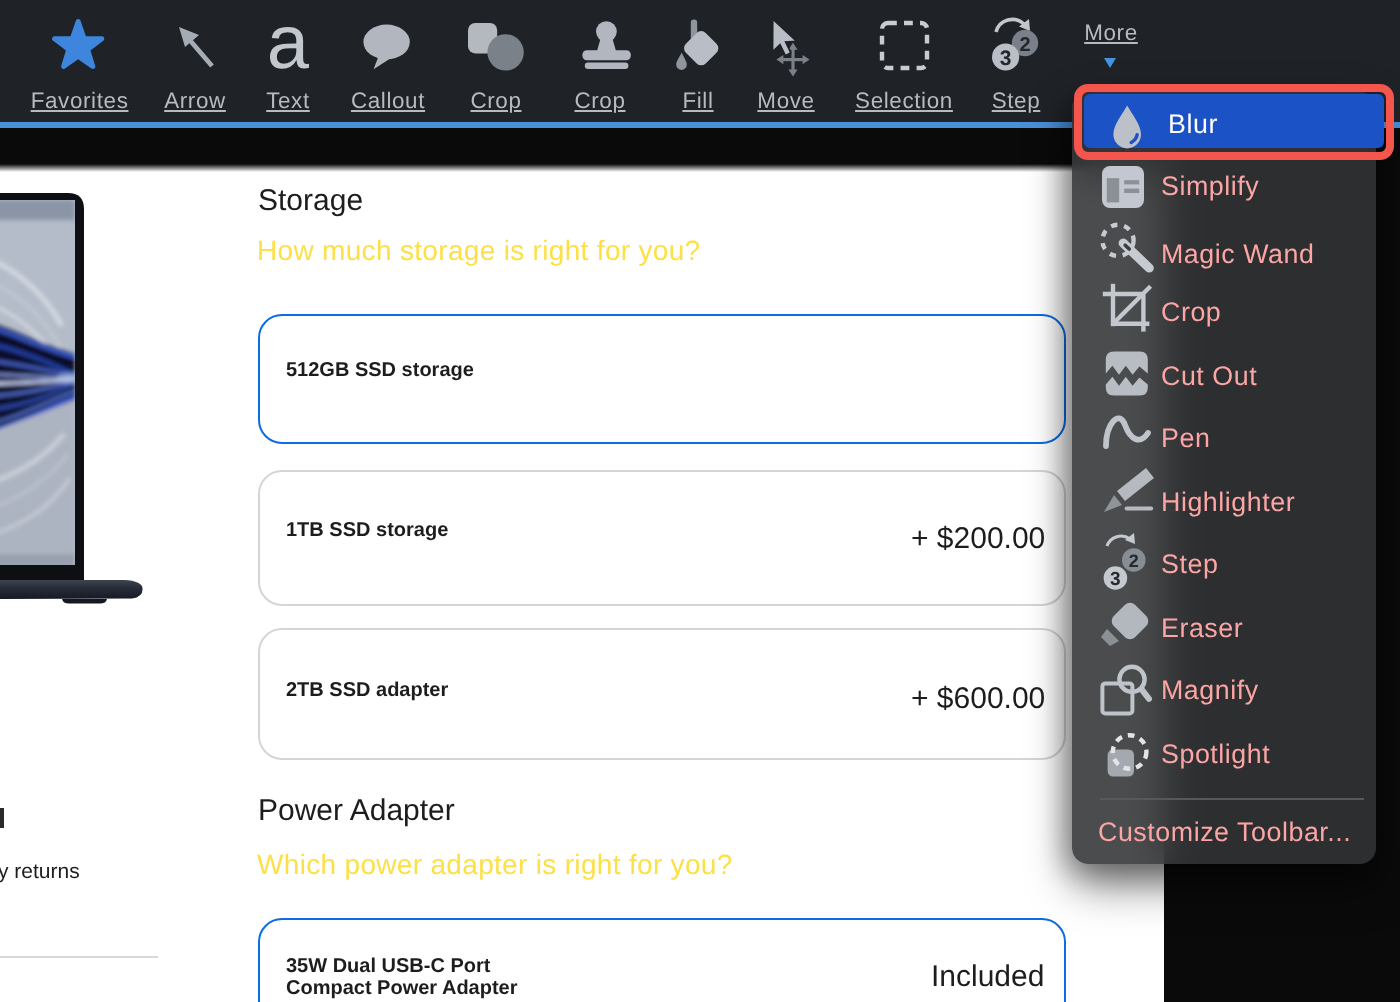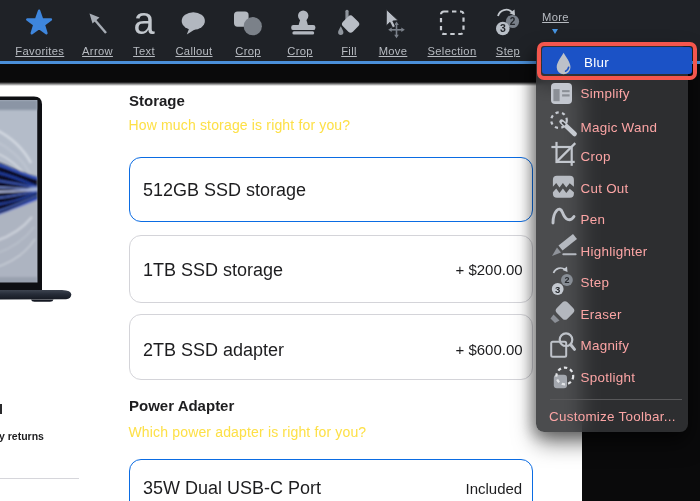--- a/index.html
+++ b/index.html
@@ -7,25 +7,25 @@
        font-family:"Liberation Sans",sans-serif;}
   .abs{position:absolute;}
   
   #toolbar{left:0;top:0;width:700px;height:61px;background:#1f2227;}
   #blueline{left:0;top:61px;width:700px;height:2.5px;background:#4a8fd9;}
   .tlabel{position:absolute;top:45.3px;font-size:11.2px;letter-spacing:0.32px;color:#b7bbc1;text-align:center;white-space:nowrap;transform:translateX(-50%);text-decoration:underline;}
   
   #page{left:0;top:85px;width:582px;height:416px;background:#fff;}
   #pagetopshadow{left:0;top:82px;width:582px;height:4px;
      background:linear-gradient(#0a0a0b,rgba(255,255,255,1));}
-  .h2{position:absolute;font-size:15px;font-weight:bold;color:#1d1d1f;}
+  .h2{position:absolute;font-size:15px;font-weight:normal;color:#1d1d1f;}
   .link{position:absolute;font-size:14px;letter-spacing:0.16px;color:#fde047;}
   .card{position:absolute;left:129px;width:404px;background:#fff;border:1px solid #d4d4d9;border-radius:12px;box-sizing:border-box;}
   .card.sel{border:1.5px solid #0b6ce3;}
-  .cardlabel{position:absolute;left:14px;font-size:18px;font-weight:normal;color:#1d1d1f;}
+  .cardlabel{position:absolute;left:14px;font-size:10px;font-weight:bold;color:#1d1d1f;}
   .price{position:absolute;font-size:15px;color:#1d1d1f;}
   
   #menu{left:536px;top:46px;width:152px;height:386px;border-radius:8px;
         background:rgba(50,51,53,0.88);backdrop-filter:blur(10px);
         box-shadow:0 10px 22px rgba(0,0,0,.55), -4px 4px 14px rgba(0,0,0,.25);}
   #bluerow{left:541.6px;top:46.8px;width:150.4px;height:27.2px;background:#1b52c6;border-radius:3px;}
   .mi{position:absolute;left:580.5px;font-size:13.4px;letter-spacing:0.28px;color:#fca5a5;white-space:nowrap;transform:translateY(-50%);}
   #redrect{left:537px;top:41.8px;width:160px;height:38.4px;box-sizing:border-box;
            border:4.6px solid #f4564d;border-radius:7px;}
   #moretri{left:552px;top:29.3px;width:0;height:0;border-left:3.7px solid transparent;
@@ -177,21 +177,21 @@
 <div class="price" style="left:455.5px;top:340.6px">+ $600.00</div>
 
 <div class="h2" style="left:129px;top:397px">Power Adapter</div>
 <div class="link" style="left:128.5px;top:423.5px">Which power adapter is right for you?</div>
 
 <div class="card sel" style="top:458.8px;height:70px"></div>
 <div class="cardlabel" style="left:143px;top:478px">35W Dual USB-C Port<br>Compact Power Adapter</div>
 <div class="price" style="left:465.5px;right:auto;top:479.5px;font-size:15px">Included</div>
 
 <div class="abs" style="left:0;top:404px;width:2px;height:10px;background:#2a2a2c"></div>
-<div class="abs" style="left:-1px;top:430px;font-size:10.5px;font-weight:bold;color:#1d1d1f">y returns</div>
+<div class="abs" style="left:-1px;top:430px;font-size:10.5px;font-weight:normal;color:#1d1d1f">y returns</div>
 <div class="abs" style="left:0;top:478px;width:79px;height:1px;background:#d6d6db"></div>
 
 <div class="abs" id="menu"></div>
 <div class="abs" id="bluerow"></div>
 
 <svg class="abs" style="left:536px;top:46px" width="152" height="386" viewBox="0 0 152 386">
 
   <g>
     <path d="M27.6 6.8 C29.7 10.8 34.5 16.2 34.5 21.3 A6.9 6.9 0 0 1 20.7 21.3 C20.7 16.2 25.5 10.8 27.6 6.8 Z" fill="#bcc1c9"></path>
     <path d="M29.6 25.2 A5.6 5.6 0 0 0 32.6 21.3" stroke="#1b52c6" stroke-width="1.7" fill="none" stroke-linecap="round"></path>

